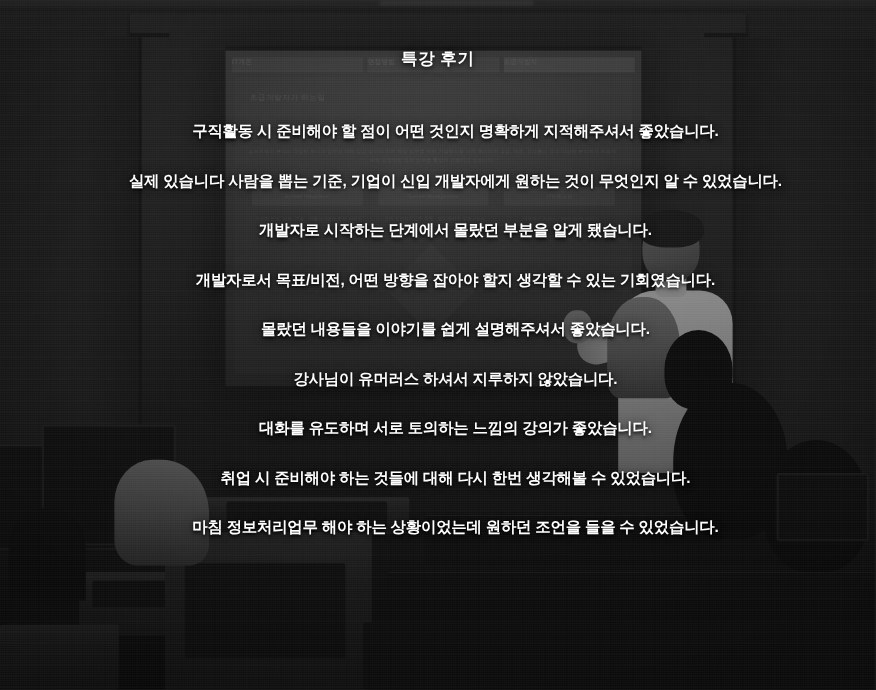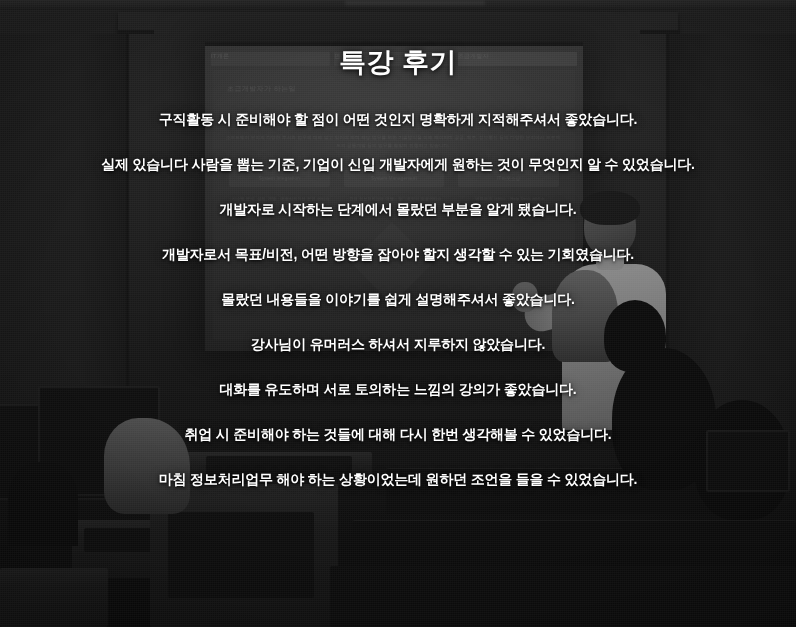--- a/index.html
+++ b/index.html
@@ -364,29 +364,29 @@
   .content {
     position: absolute;
     inset: 0;
     z-index: 40;
   }
   .title {
     position: absolute;
     left: 0; top: 44px;
     width: 796px;
     text-align: center;
-    font-size: 27px;
+    font-size: 15px;
     font-weight: 700;
     color: #ffffff;
     letter-spacing: .5px;
     text-shadow: 0 1px 4px rgba(0,0,0,.85), 0 0 12px rgba(0,0,0,.55);
   }
   .reviews {
     position: absolute;
-    left: 0; top: 108px;
+    left: 16px; top: 108px;
     width: 680px;
   }
   .review-line {
     width: 796px;
     text-align: center;
     font-size: 14px;
     font-weight: 600;
     color: #ffffff;
     line-height: 22px;
     height: 45px;

